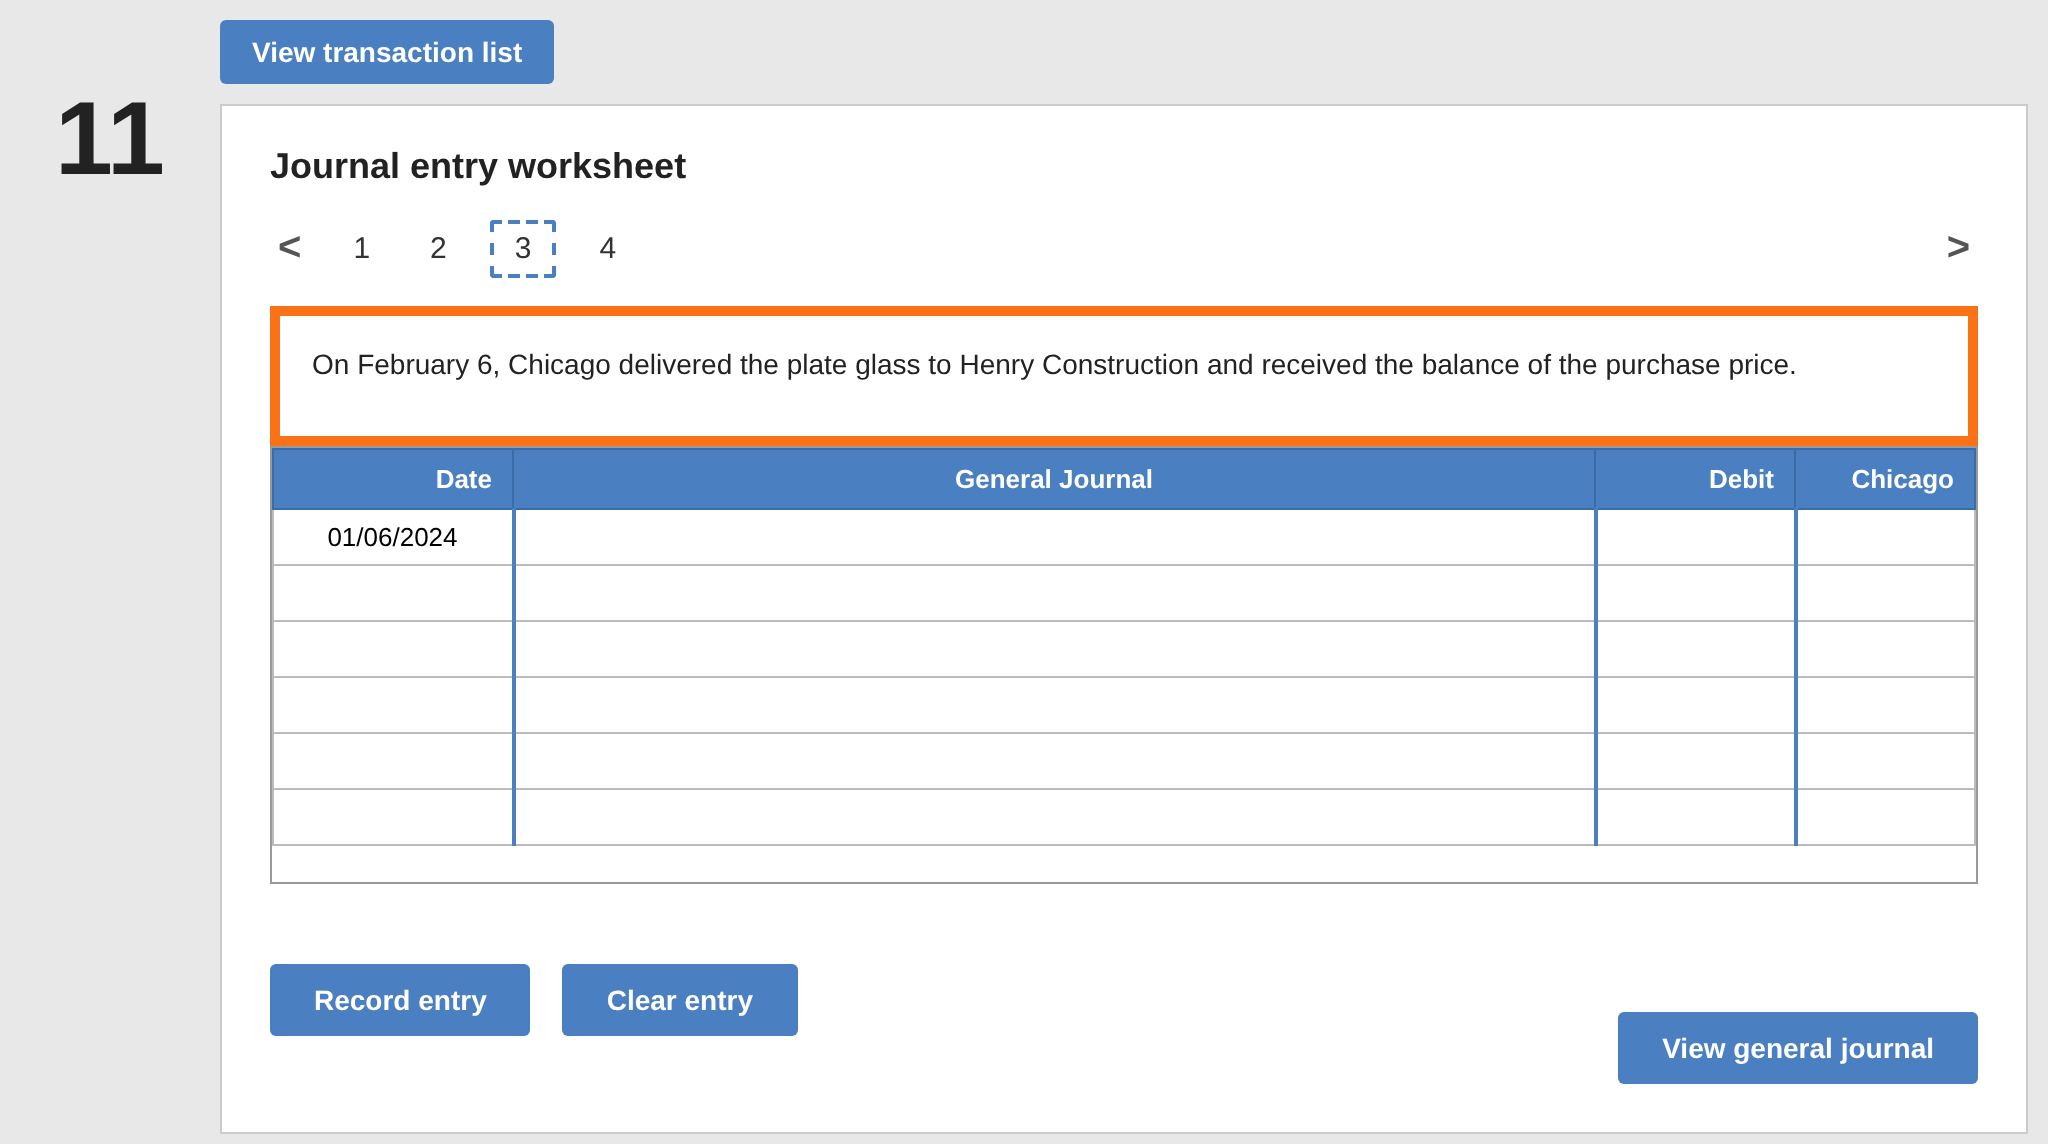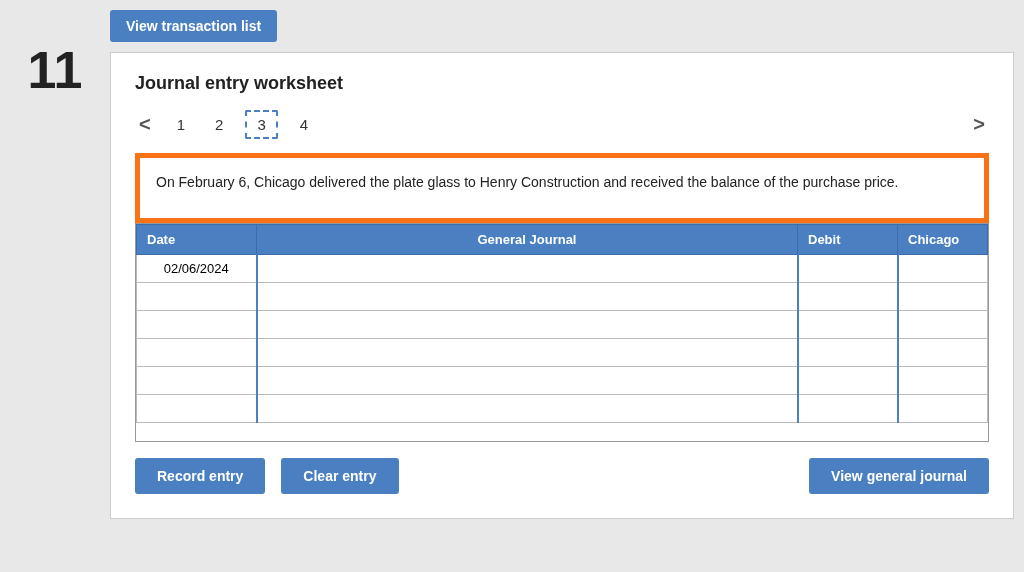--- a/index.html
+++ b/index.html
@@ -111,21 +111,21 @@
 
     .journal-table thead tr {
       background-color: #4a7fc1;
       color: white;
     }
 
     .journal-table thead th {
       padding: 7px 10px;
       font-size: 13px;
       font-weight: bold;
-      text-align: left;
+      text-align: right;
       border: 1px solid #3a6ca8;
     }
 
     .journal-table thead th.general-journal {
       text-align: center;
     }
 
     .journal-table tbody tr {
       border-bottom: 1px solid #bbb;
     }
@@ -199,20 +199,21 @@
     .btn-view-journal {
       background-color: #4a7fc1;
       color: white;
       border: none;
       padding: 10px 22px;
       font-size: 14px;
       font-weight: bold;
       cursor: pointer;
       border-radius: 3px;
       margin-left: auto;
+      margin-top: 48px;
     }
 
     .table-outer {
       border: 1px solid #999;
     }
   </style>
 </head>
 <body>
 
 <div class="page-number">11</div>
@@ -240,21 +241,21 @@
         <thead>
           <tr>
             <th>Date</th>
             <th class="general-journal">General Journal</th>
             <th>Debit</th>
             <th>Chicago</th>
           </tr>
         </thead>
         <tbody>
           <tr>
-            <td class="date-cell">02/06/2024</td>
+            <td class="date-cell">01/06/2024</td>
             <td class="gj-cell"><input type="text" style="border: none; outline: none; width: 100%; font-size: 13px;"></td>
             <td class="debit-cell"><input type="text" style="border: none; outline: none; width: 100%; font-size: 13px; text-align: right;"></td>
             <td class="credit-cell"><input type="text" style="border: none; outline: none; width: 100%; font-size: 13px; text-align: right;"></td>
           </tr>
           <tr>
             <td class="date-cell"></td>
             <td class="gj-cell"><input type="text" style="border: none; outline: none; width: 100%; font-size: 13px;"></td>
             <td class="debit-cell"><input type="text" style="border: none; outline: none; width: 100%; font-size: 13px; text-align: right;"></td>
             <td class="credit-cell"><input type="text" style="border: none; outline: none; width: 100%; font-size: 13px; text-align: right;"></td>
           </tr>

